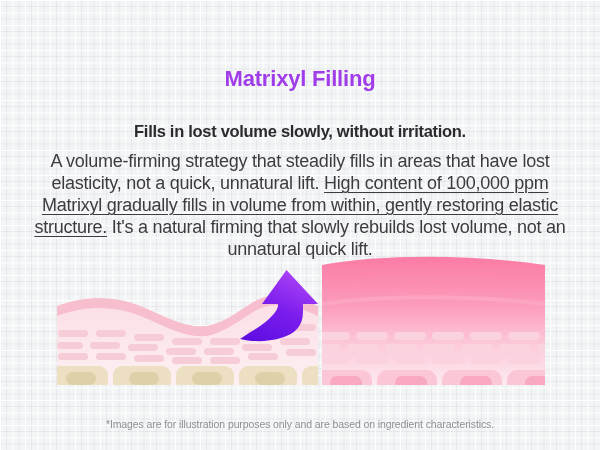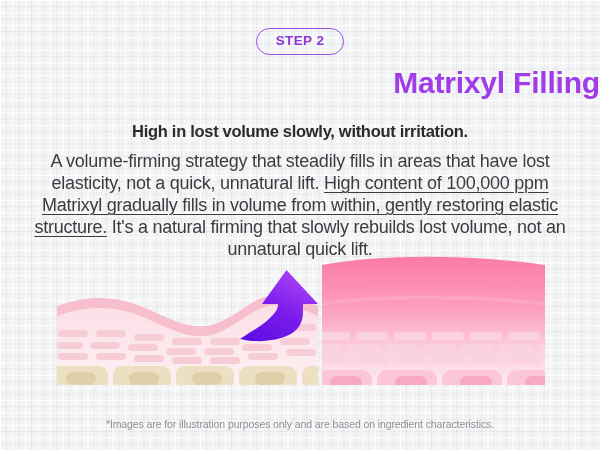--- a/index.html
+++ b/index.html
@@ -48,22 +48,22 @@
     line-height: 1;
     background: transparent;
   }
 
   
   .title {
     position: absolute;
     top: 66px;
     left: 0;
     width: 600px;
-    text-align: right;
-    font-size: 30px;
+    text-align: center;
+    font-size: 22px;
     font-weight: bold;
     color: #a03ce8;
     letter-spacing: -0.2px;
   }
 
   
   .headline {
     position: absolute;
     top: 122px;
     left: 0;
@@ -115,27 +115,24 @@
     font-size: 10.5px;
     color: #8d8f94;
     letter-spacing: -0.1px;
   }
 </style>
 </head>
 <body>
 
 <div id="page">
 
-  <div class="badge-row">
-    <span class="step-badge">STEP 2</span>
-  </div>
 
   <div class="title">Matrixyl Filling</div>
 
-  <div class="headline">High in lost volume slowly, without irritation.</div>
+  <div class="headline">Fills in lost volume slowly, without irritation.</div>
 
   <div class="body-copy">
     <span>A volume-firming strategy that steadily fills in areas that have lost elasticity, not a quick, unnatural lift. </span><span class="underlined">High content of 100,000 ppm Matrixyl gradually fills in volume from within, gently restoring elastic structure.</span><span> It's a natural firming that slowly rebuilds lost volume, not an unnatural quick lift.</span>
   </div>
 
   <div class="illustration">
     <svg width="600" height="145" viewBox="0 0 600 145" xmlns="http://www.w3.org/2000/svg">
       <defs>
         <linearGradient id="arrowGrad" x1="0" y1="1" x2="0.55" y2="0">
           <stop offset="0%" stop-color="#5a0ce0"></stop>

